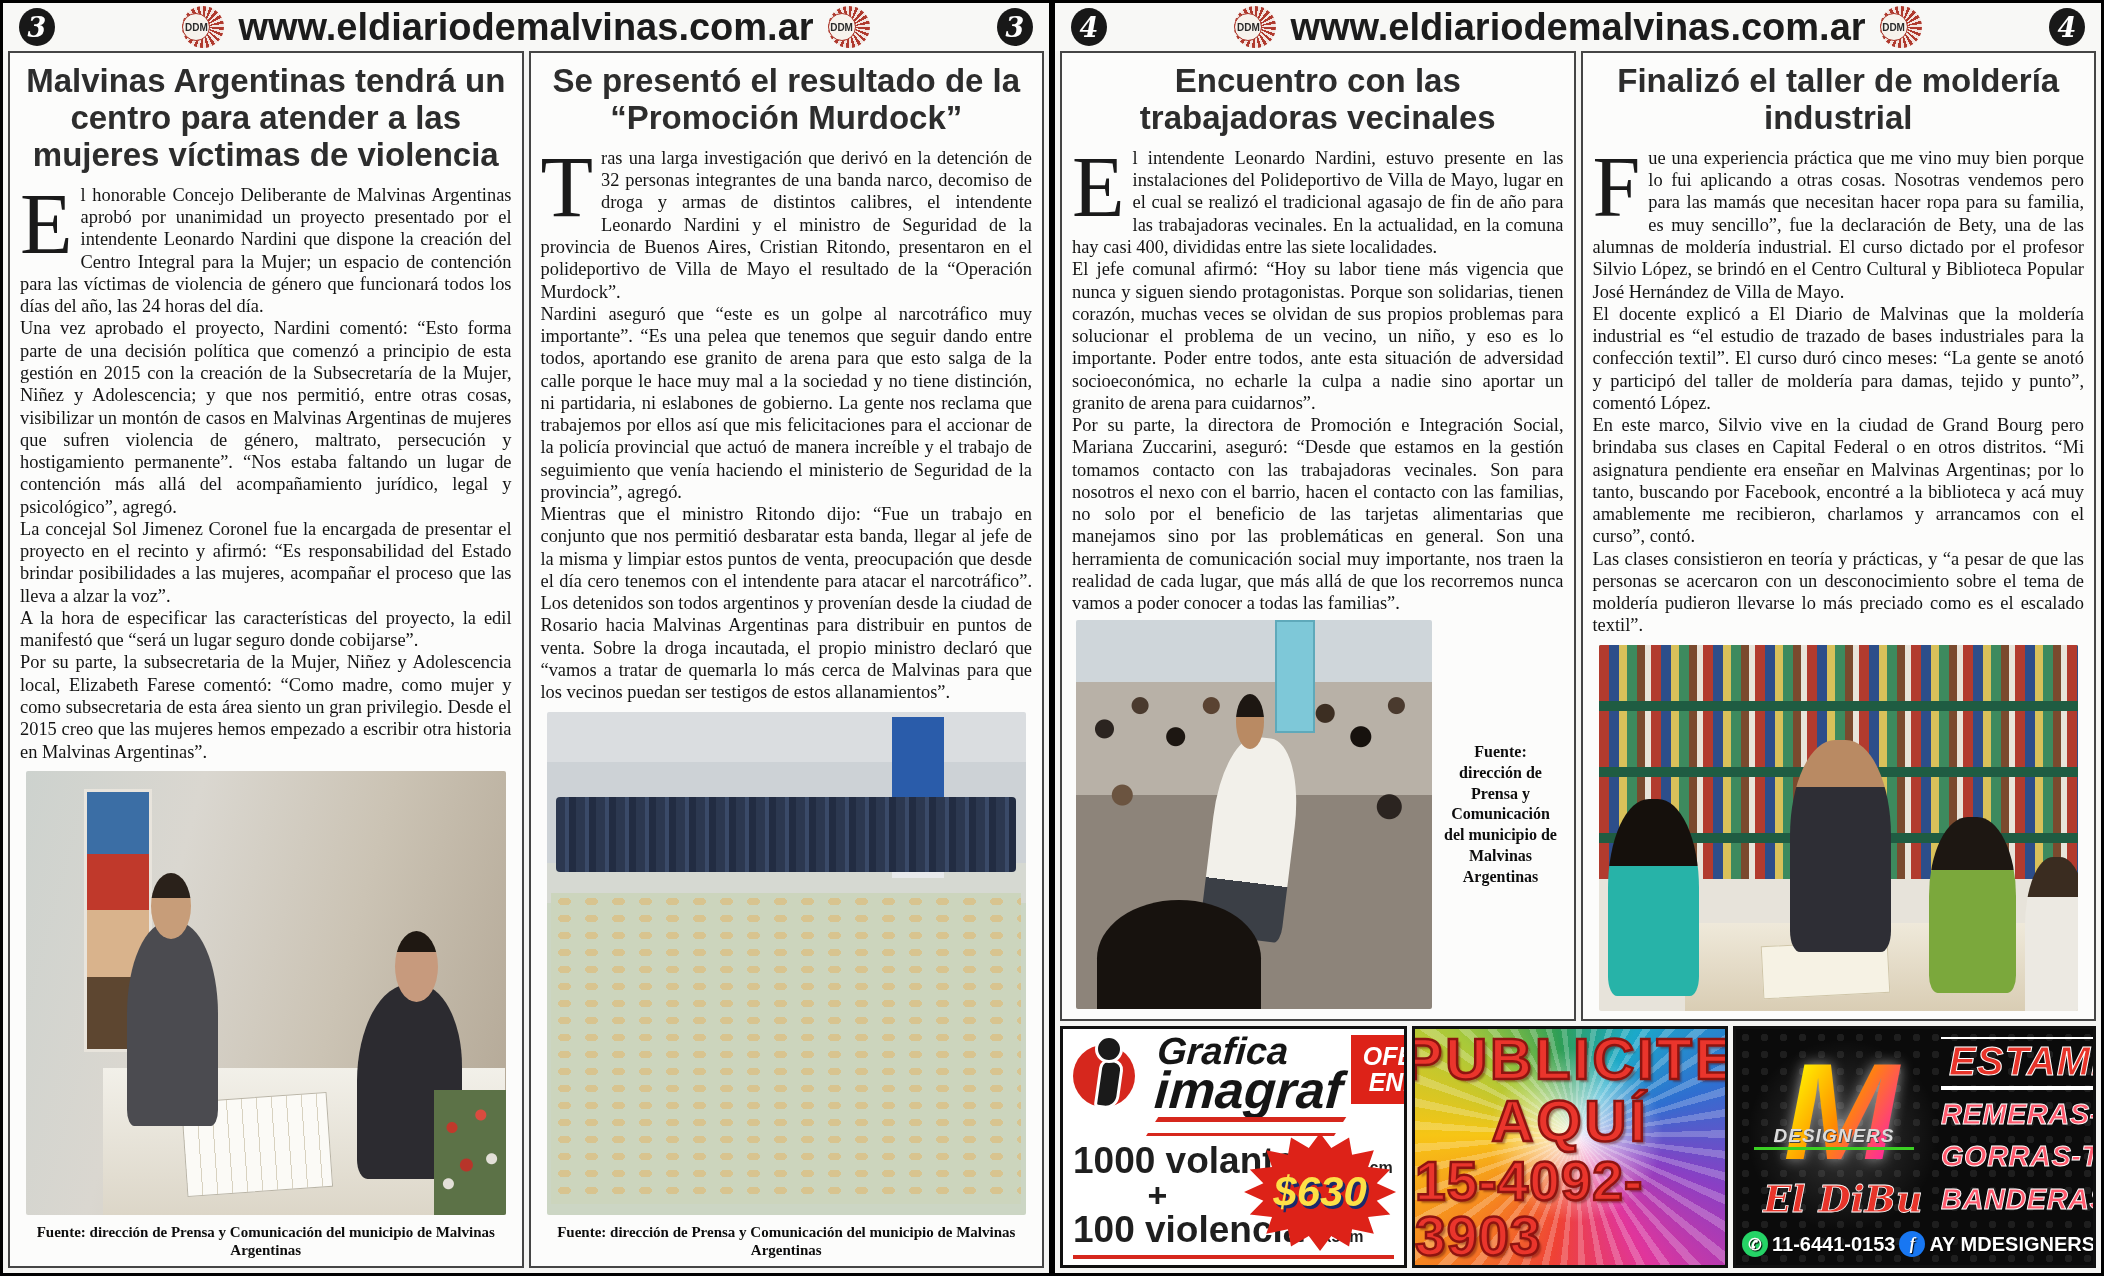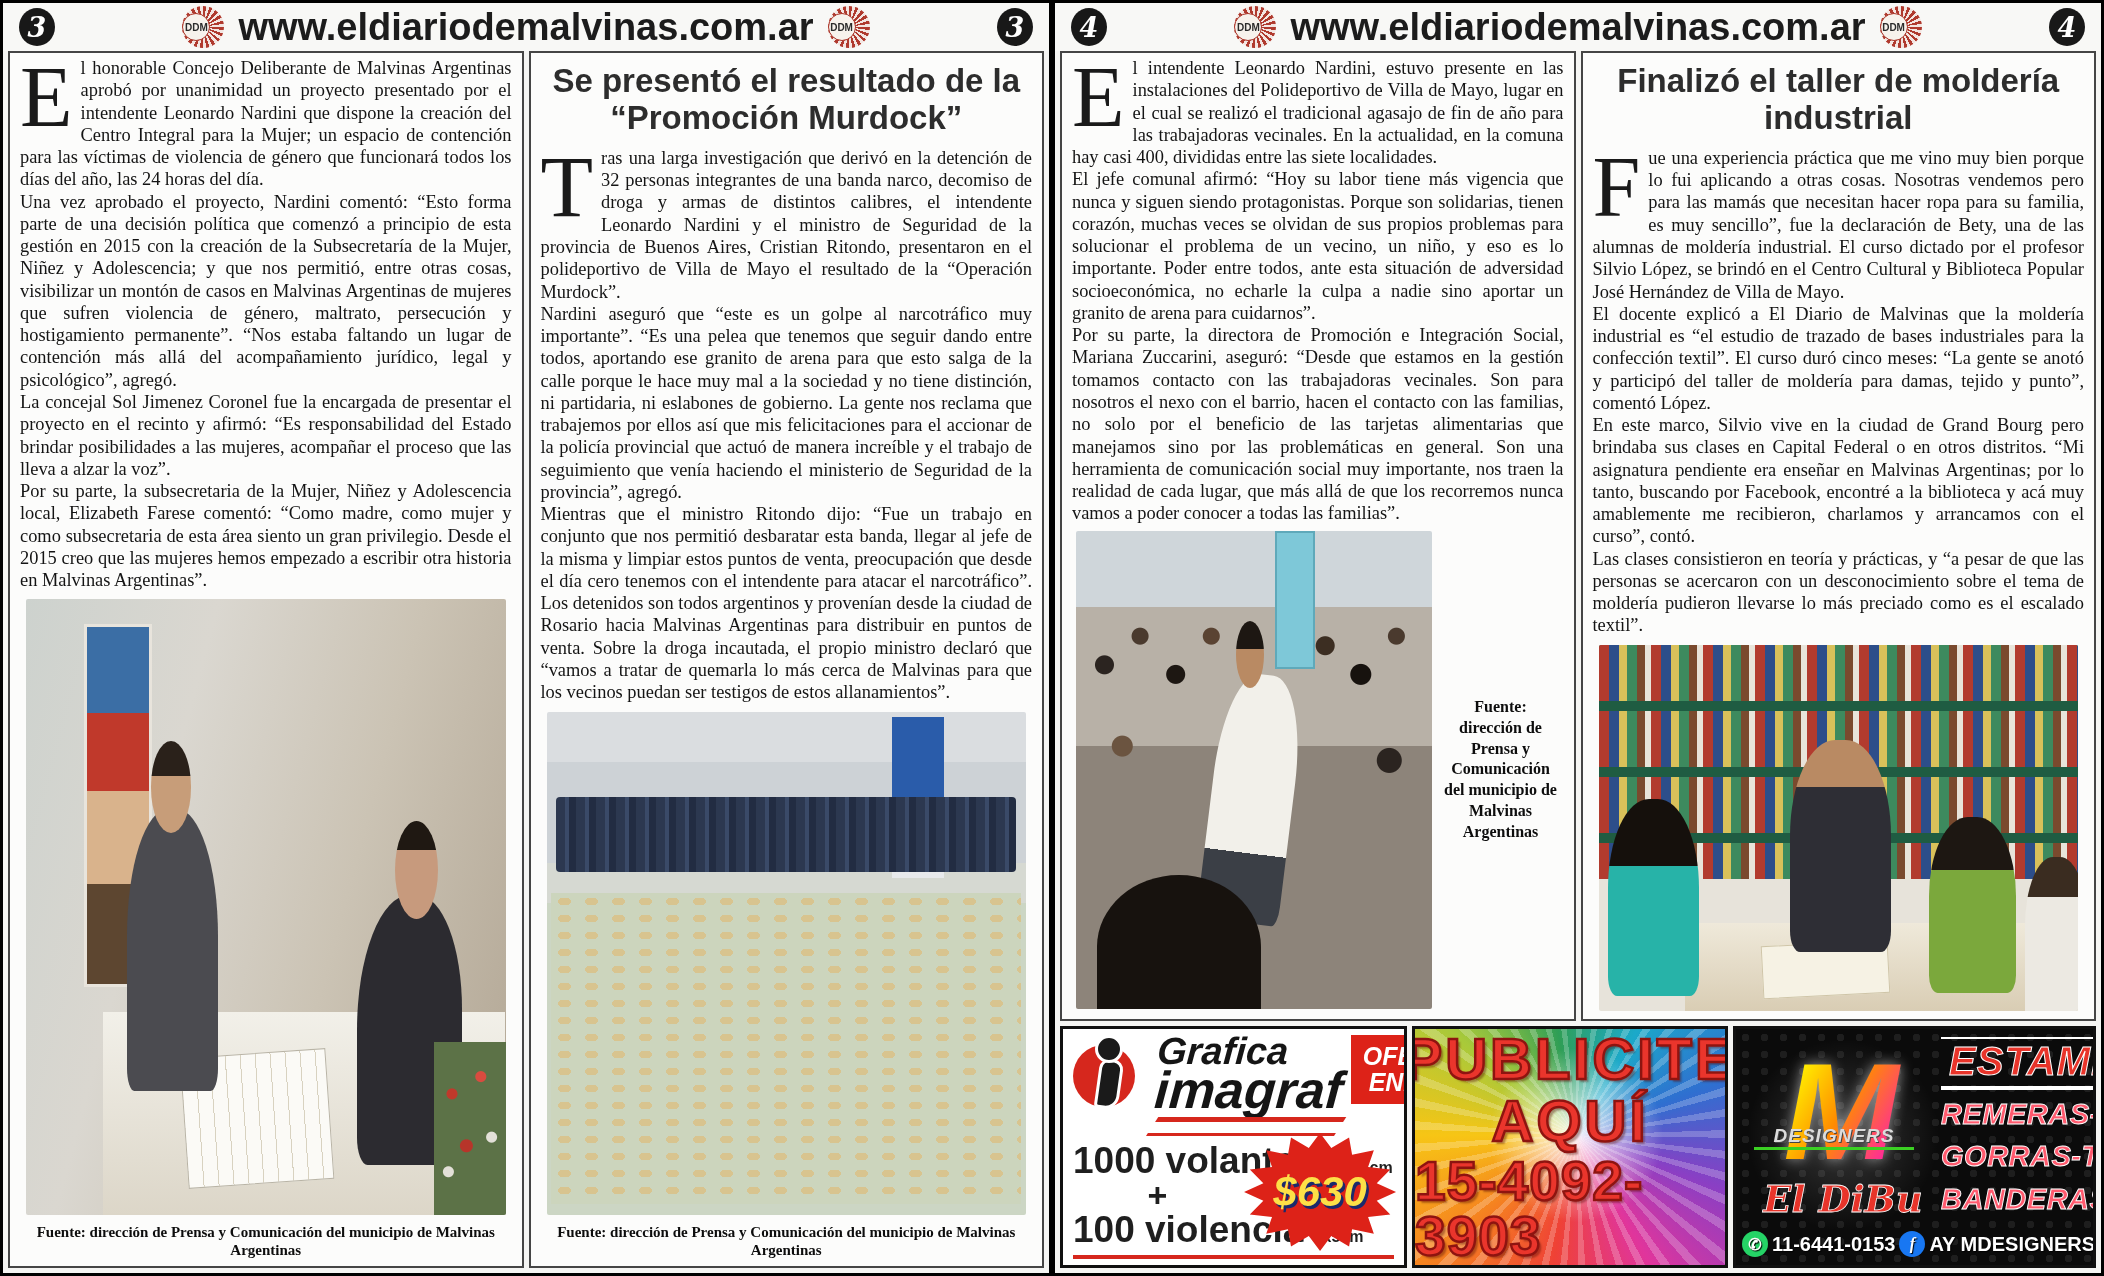--- a/index.html
+++ b/index.html
@@ -108,24 +108,26 @@
         </div>
       <div class="site-url">www.eldiariodemalvinas.com.ar</div>
       <div class="logo">
           <div class="logo-inner">DDM</div>
         </div>
       <div class="pagenum right">3</div>
     </div>
     <div class="page-body">
 
       <section class="column">
+        <h1 class="headline">Malvinas Argentinas tendrá un centro para atender a las mujeres víctimas de violencia</h1>
         <div class="body-text">
           <p><span class="dropcap">E</span><span>l honorable Concejo Deliberante de Malvinas Argentinas aprobó por unanimidad un proyecto presentado por el intendente Leonardo Nardini que dispone la creación del Centro Integral para la Mujer; un espacio de contención para las víctimas de violencia de género que funcionará todos los días del año, las 24 horas del día.</span></p>
           <p>Una vez aprobado el proyecto, Nardini comentó: “Esto forma parte de una decisión política que comenzó a principio de esta gestión en 2015 con la creación de la Subsecretaría de la Mujer, Niñez y Adolescencia; y que nos permitió, entre otras cosas, visibilizar un montón de casos en Malvinas Argentinas de mujeres que sufren violencia de género, maltrato, persecución y hostigamiento permanente”. “Nos estaba faltando un lugar de contención más allá del acompañamiento jurídico, legal y psicológico”, agregó.</p>
           <p>La concejal Sol Jimenez Coronel fue la encargada de presentar el proyecto en el recinto y afirmó: “Es responsabilidad del Estado brindar posibilidades a las mujeres, acompañar el proceso que las lleva a alzar la voz”.</p>
+          <p>A la hora de especificar las características del proyecto, la edil manifestó que “será un lugar seguro donde cobijarse”.</p>
           <p>Por su parte, la subsecretaria de la Mujer, Niñez y Adolescencia local, Elizabeth Farese comentó: “Como madre, como mujer y como subsecretaria de esta área siento un gran privilegio. Desde el 2015 creo que las mujeres hemos empezado a escribir otra historia en Malvinas Argentinas”.</p>
         </div>
         <div class="photo photo-meeting">
           <div class="pm-collage"></div>
           <div class="pm-table"></div>
           <div class="pm-plan"></div>
           <div class="pm-man"></div>
           <div class="pm-man-head"></div>
           <div class="pm-woman"></div>
           <div class="pm-woman-head"></div>
@@ -161,20 +163,21 @@
       <div class="site-url">www.eldiariodemalvinas.com.ar</div>
       <div class="logo">
           <div class="logo-inner">DDM</div>
         </div>
       <div class="pagenum right">4</div>
     </div>
     <div class="page-body-col">
       <div class="cols">
 
         <section class="column">
+          <h1 class="headline">Encuentro con las trabajadoras vecinales</h1>
           <div class="body-text">
             <p><span class="dropcap">E</span><span>l intendente Leonardo Nardini, estuvo presente en las instalaciones del Polideportivo de Villa de Mayo, lugar en el cual se realizó el tradicional agasajo de fin de año para las trabajadoras vecinales. En la actualidad, en la comuna hay casi 400, divididas entre las siete localidades.</span></p>
             <p>El jefe comunal afirmó: “Hoy su labor tiene más vigencia que nunca y siguen siendo protagonistas. Porque son solidarias, tienen corazón, muchas veces se olvidan de sus propios problemas para solucionar el problema de un vecino, un niño, y eso es lo importante. Poder entre todos, ante esta situación de adversidad socioeconómica, no echarle la culpa a nadie sino aportar un granito de arena para cuidarnos”.</p>
             <p>Por su parte, la directora de Promoción e Integración Social, Mariana Zuccarini, aseguró: “Desde que estamos en la gestión tomamos contacto con las trabajadoras vecinales. Son para nosotros el nexo con el barrio, hacen el contacto con las familias, no solo por el beneficio de las tarjetas alimentarias que manejamos sino por las problemáticas en general. Son una herramienta de comunicación social muy importante, nos traen la realidad de cada lugar, que más allá de que los recorremos nunca vamos a poder conocer a todas las familias”.</p>
           </div>
           <div class="photo-row">
             <div class="photo photo-crowd">
               <div class="pc-door"></div>
               <div class="pc-heads"></div>
               <div class="pc-man"></div>

